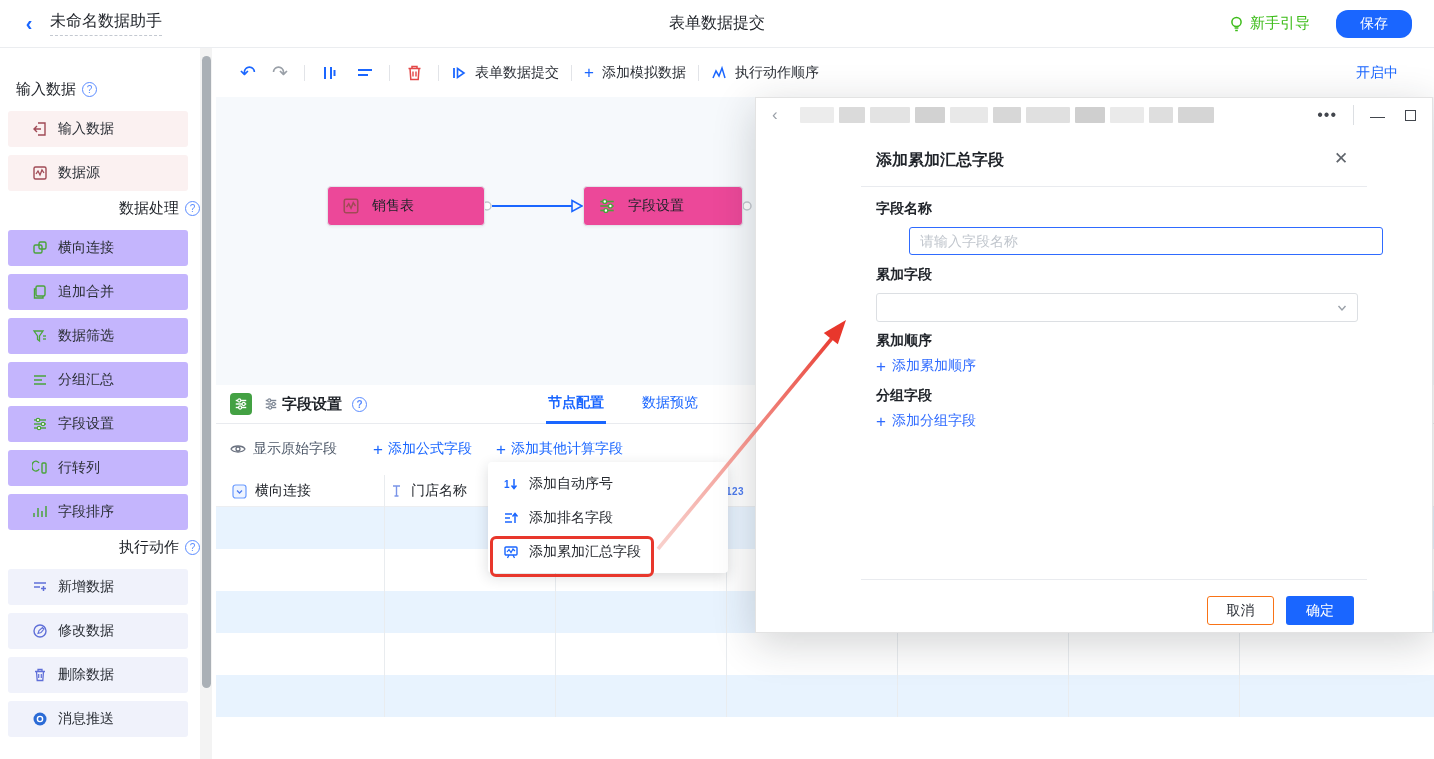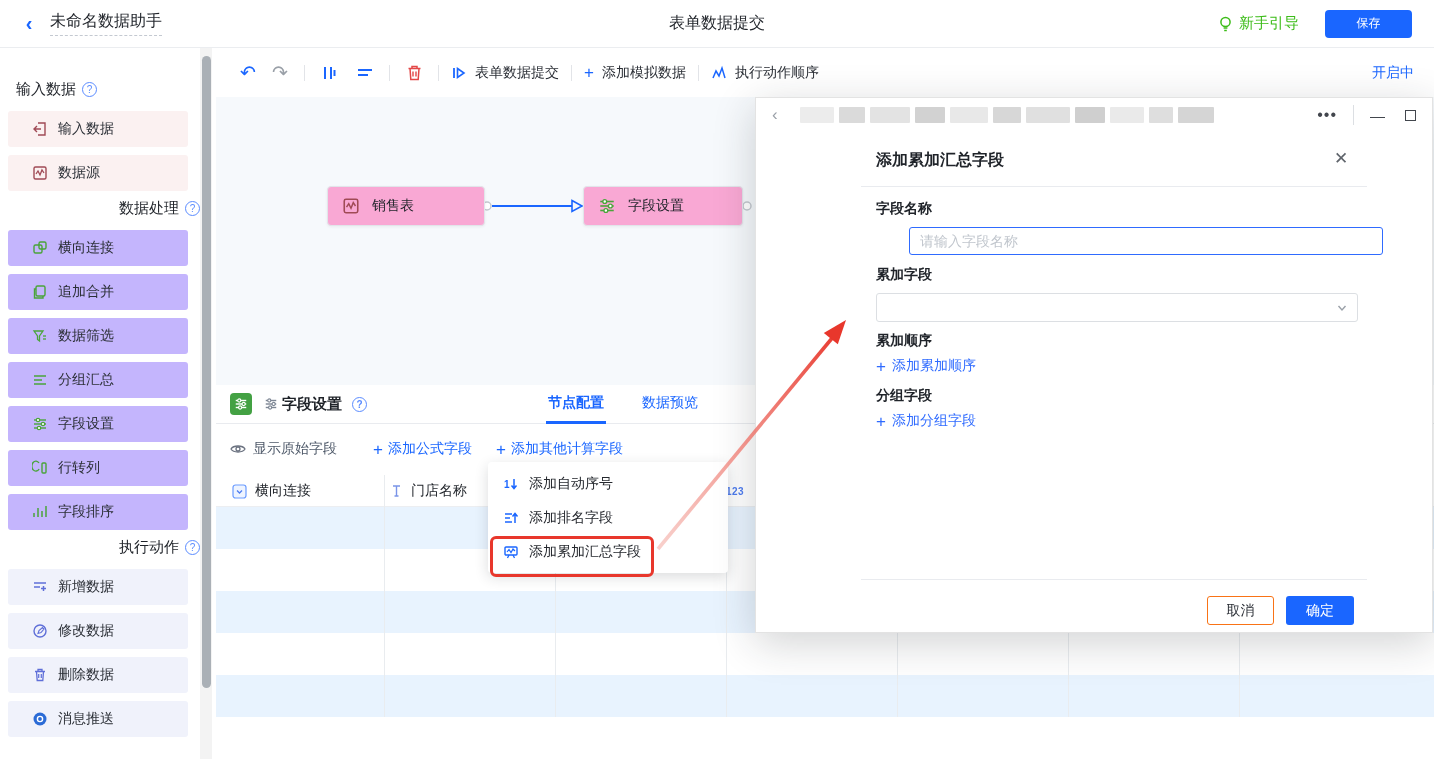--- a/index.html
+++ b/index.html
@@ -9,22 +9,22 @@
 
   
   .topbar { position:absolute; left:0; top:0; width:1434px; height:48px; background:#fff;
     border-bottom:1px solid #ebedf0; display:flex; align-items:center; z-index:80; }
   .back-btn { margin-left:18px; width:22px; height:22px; display:flex; align-items:center; justify-content:center;
     color:#1a66ff; font-size:20px; font-weight:bold; cursor:pointer; }
   .doc-title { margin-left:10px; font-size:16px; padding-bottom:3px; border-bottom:1px dashed #c4c9d1; }
   .center-title { position:absolute; left:0; right:0; text-align:center; font-size:16px; pointer-events:none; }
   .topbar-right { margin-left:auto; display:flex; align-items:center; gap:26px; margin-right:22px; }
   .guide { display:flex; align-items:center; gap:6px; color:#3cbc18; font-size:15px; cursor:pointer; }
-  .save-btn { width:87px; height:28px; background:#1a66ff; color:#fff; border:none; border-radius:4px;
-    font-size:12px; cursor:pointer; font-family:inherit; }
+  .save-btn { width:76px; height:28px; background:#1a66ff; color:#fff; border:none; border-radius:12px;
+    font-size:14px; cursor:pointer; font-family:inherit; }
 
   
   .sidebar { position:absolute; left:0; top:48px; width:200px; height:711px; background:#fff; overflow:hidden; }
   .side-scrollbar { position:absolute; left:200px; top:48px; width:12px; height:711px; background:#f3f3f3; }
   .side-thumb { position:absolute; left:1.5px; top:8px; width:9px; height:632px; background:#aab0b6; border-radius:5px; }
   .sec-title { display:flex; align-items:center; gap:6px; font-size:15px; color:#1f2329; margin:0 0 12px 16px; }
   .sec-title.first { margin-top:32px; }
   .sec-title.later { margin-top:4px;justify-content:flex-end; }
   .help-dot { width:15px; height:15px; border:1px solid #5b8cff; border-radius:50%; color:#5b8cff;
     font-size:10px; line-height:13px; text-align:center; display:inline-block; }
@@ -36,25 +36,25 @@
   .side-item svg { flex:0 0 auto; }
 
   
   .toolbar { position:absolute; left:216px; top:48px; width:1218px; height:49px; background:#fff;
     display:flex; align-items:center; padding-left:20px; }
   .tb-ico { display:flex; align-items:center; justify-content:center; width:24px; height:24px; cursor:pointer; }
   .tb-sep { width:1px; height:16px; background:#e2e4e8; margin:0 12px; }
   .tb-text { display:flex; align-items:center; gap:8px; font-size:14px; color:#2b2f36; cursor:pointer; }
   .undo-g { font-size:19px; color:#1a66ff; line-height:1; }
   .redo-g { font-size:19px; color:#9aa0a8; line-height:1; }
-  .status-on { margin-left:auto; margin-right:20px; color:#1a66ff; font-size:14px; cursor:pointer; }
+  .status-on { margin-left:auto; margin-right:36px; color:#1a66ff; font-size:14px; cursor:pointer; }
 
   
   .canvas { position:absolute; left:216px; top:97px; width:1218px; height:288px; background:#f6f9fc; }
-  .flow-node { position:absolute; width:158px; height:40px; background:#f9a8d4; border:1px solid #e2e5ea; border-radius:4px;
+  .flow-node { position:absolute; width:158px; height:40px; background:#ec4899; border:1px solid #e2e5ea; border-radius:4px;
     box-shadow:0 1px 3px rgba(31,35,41,.06); display:flex; align-items:center; gap:12px; padding-left:14px;
     font-size:14px; cursor:pointer; }
   .edge-svg { position:absolute; left:0; top:0; pointer-events:none; }
 
   
   .panel { position:absolute; left:216px; top:385px; width:1218px; height:374px; background:#fff; }
   .panel-head { position:relative; height:39px; border-bottom:1px solid #e9ebef; display:flex; align-items:center; }
   .node-badge { width:22px; height:22px; background:#43a143; border-radius:4px; margin-left:14px;
     display:flex; align-items:center; justify-content:center; }
   .panel-title { display:flex; align-items:center; gap:4px; margin-left:12px; font-size:15px; font-weight:bold; }

